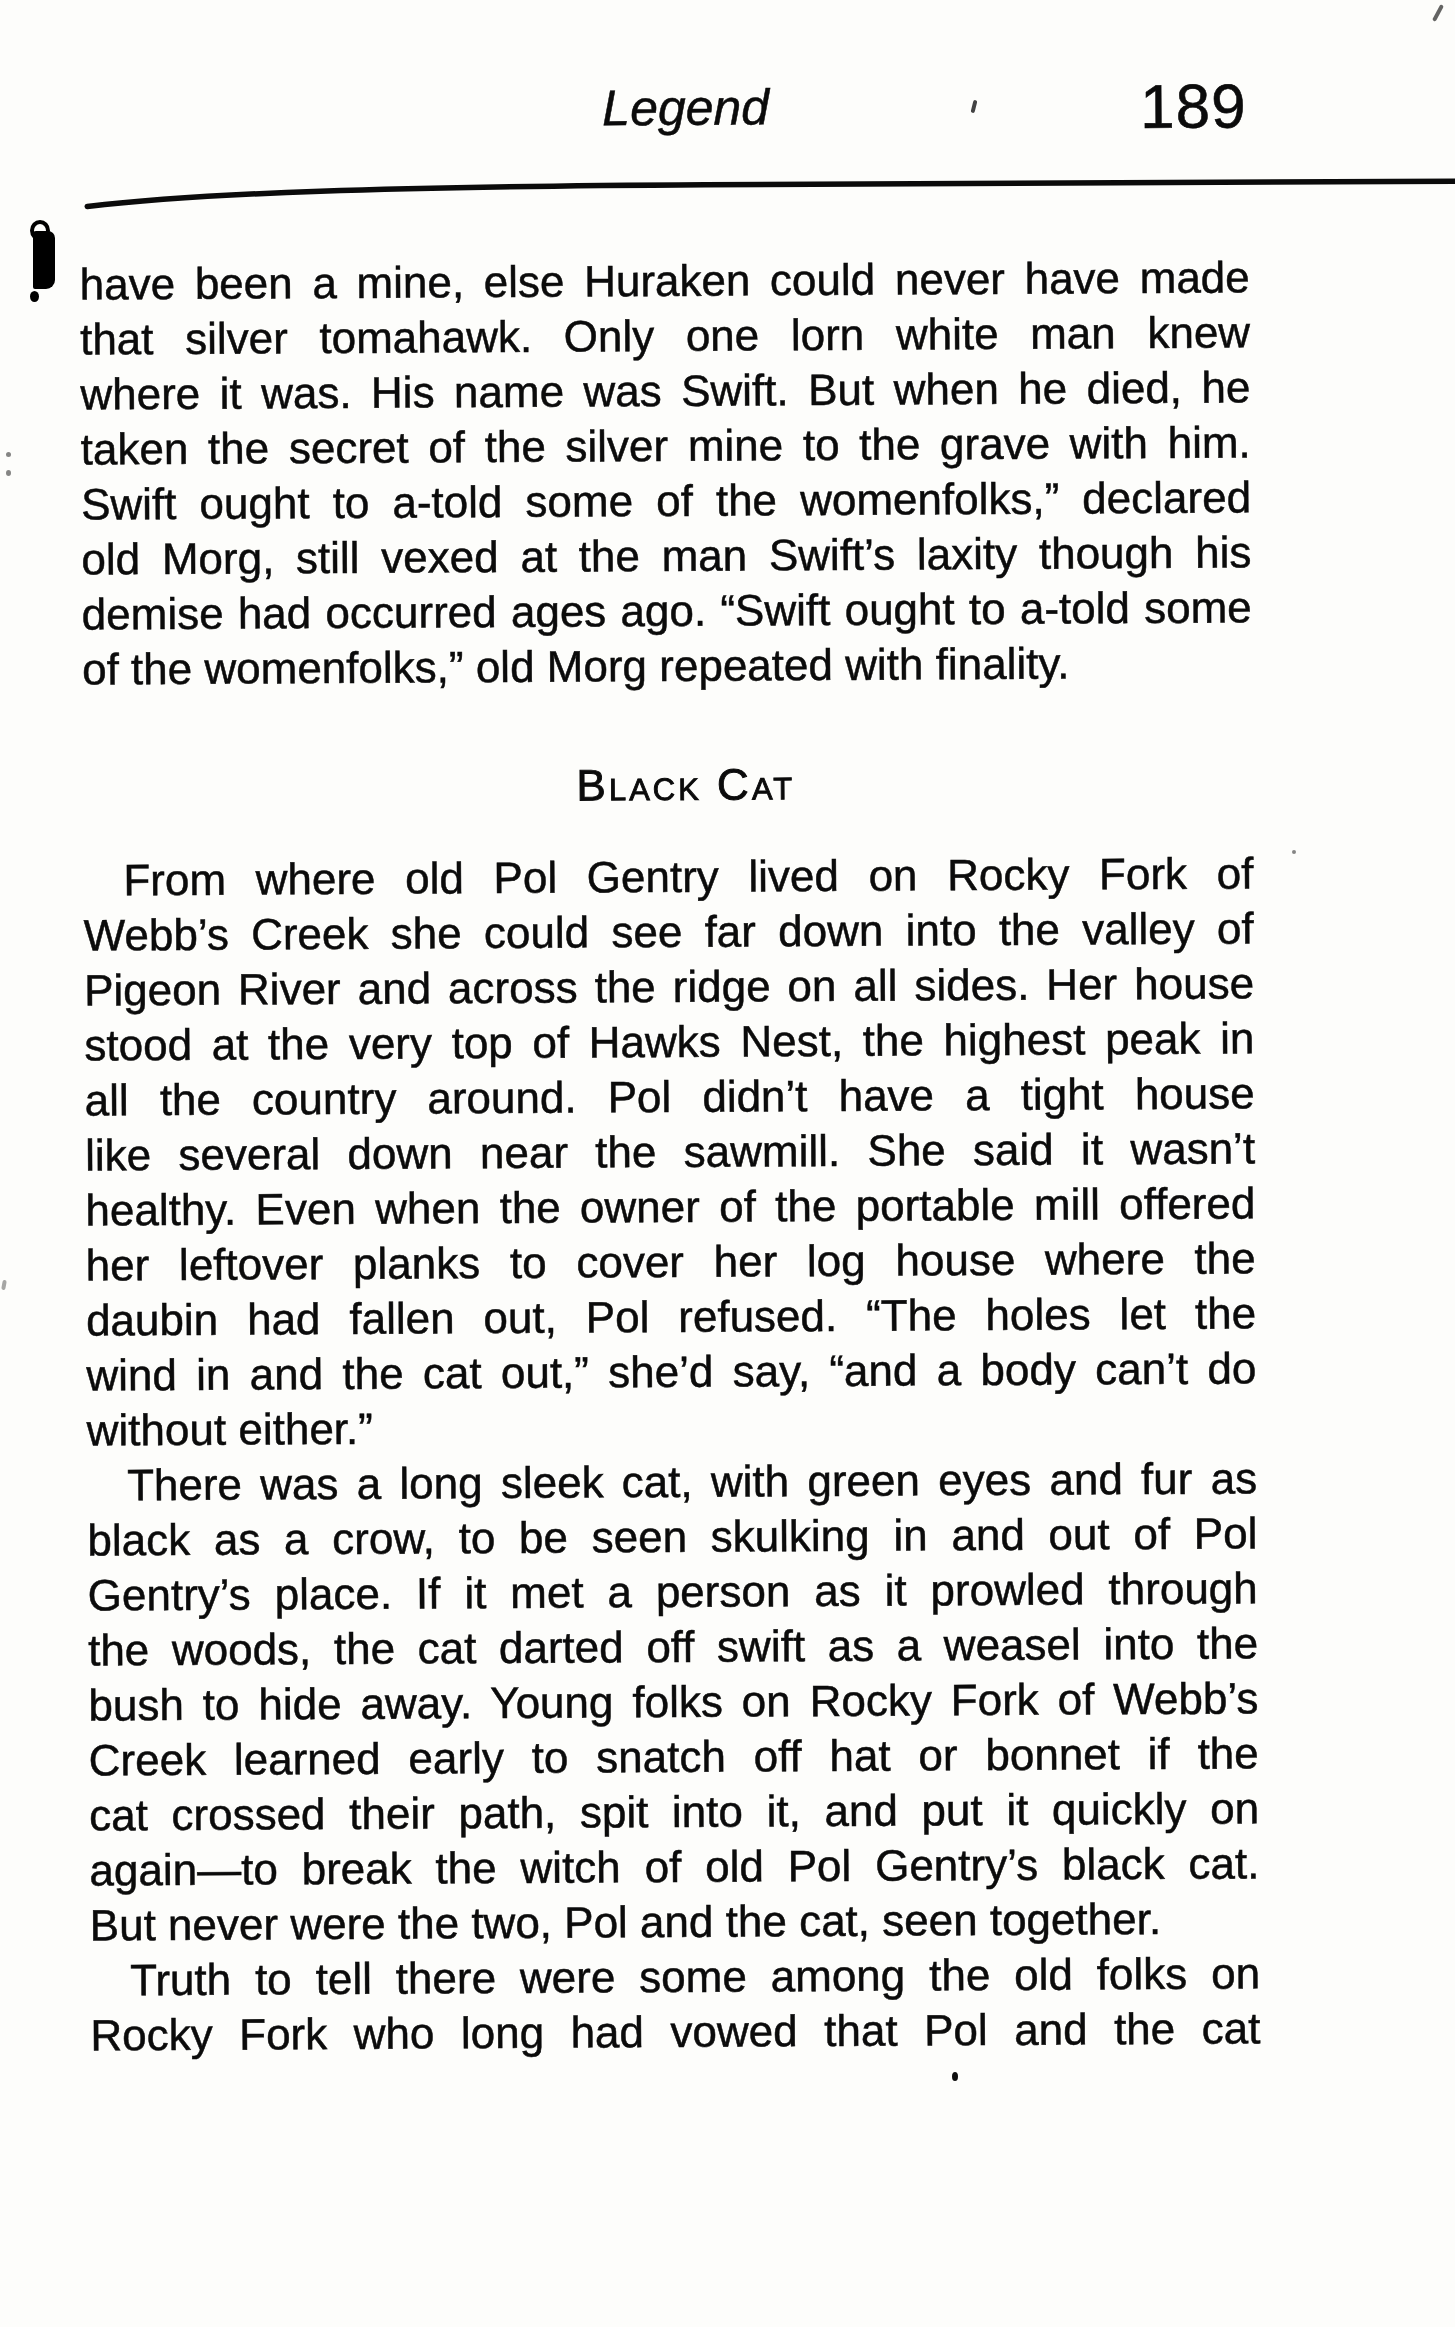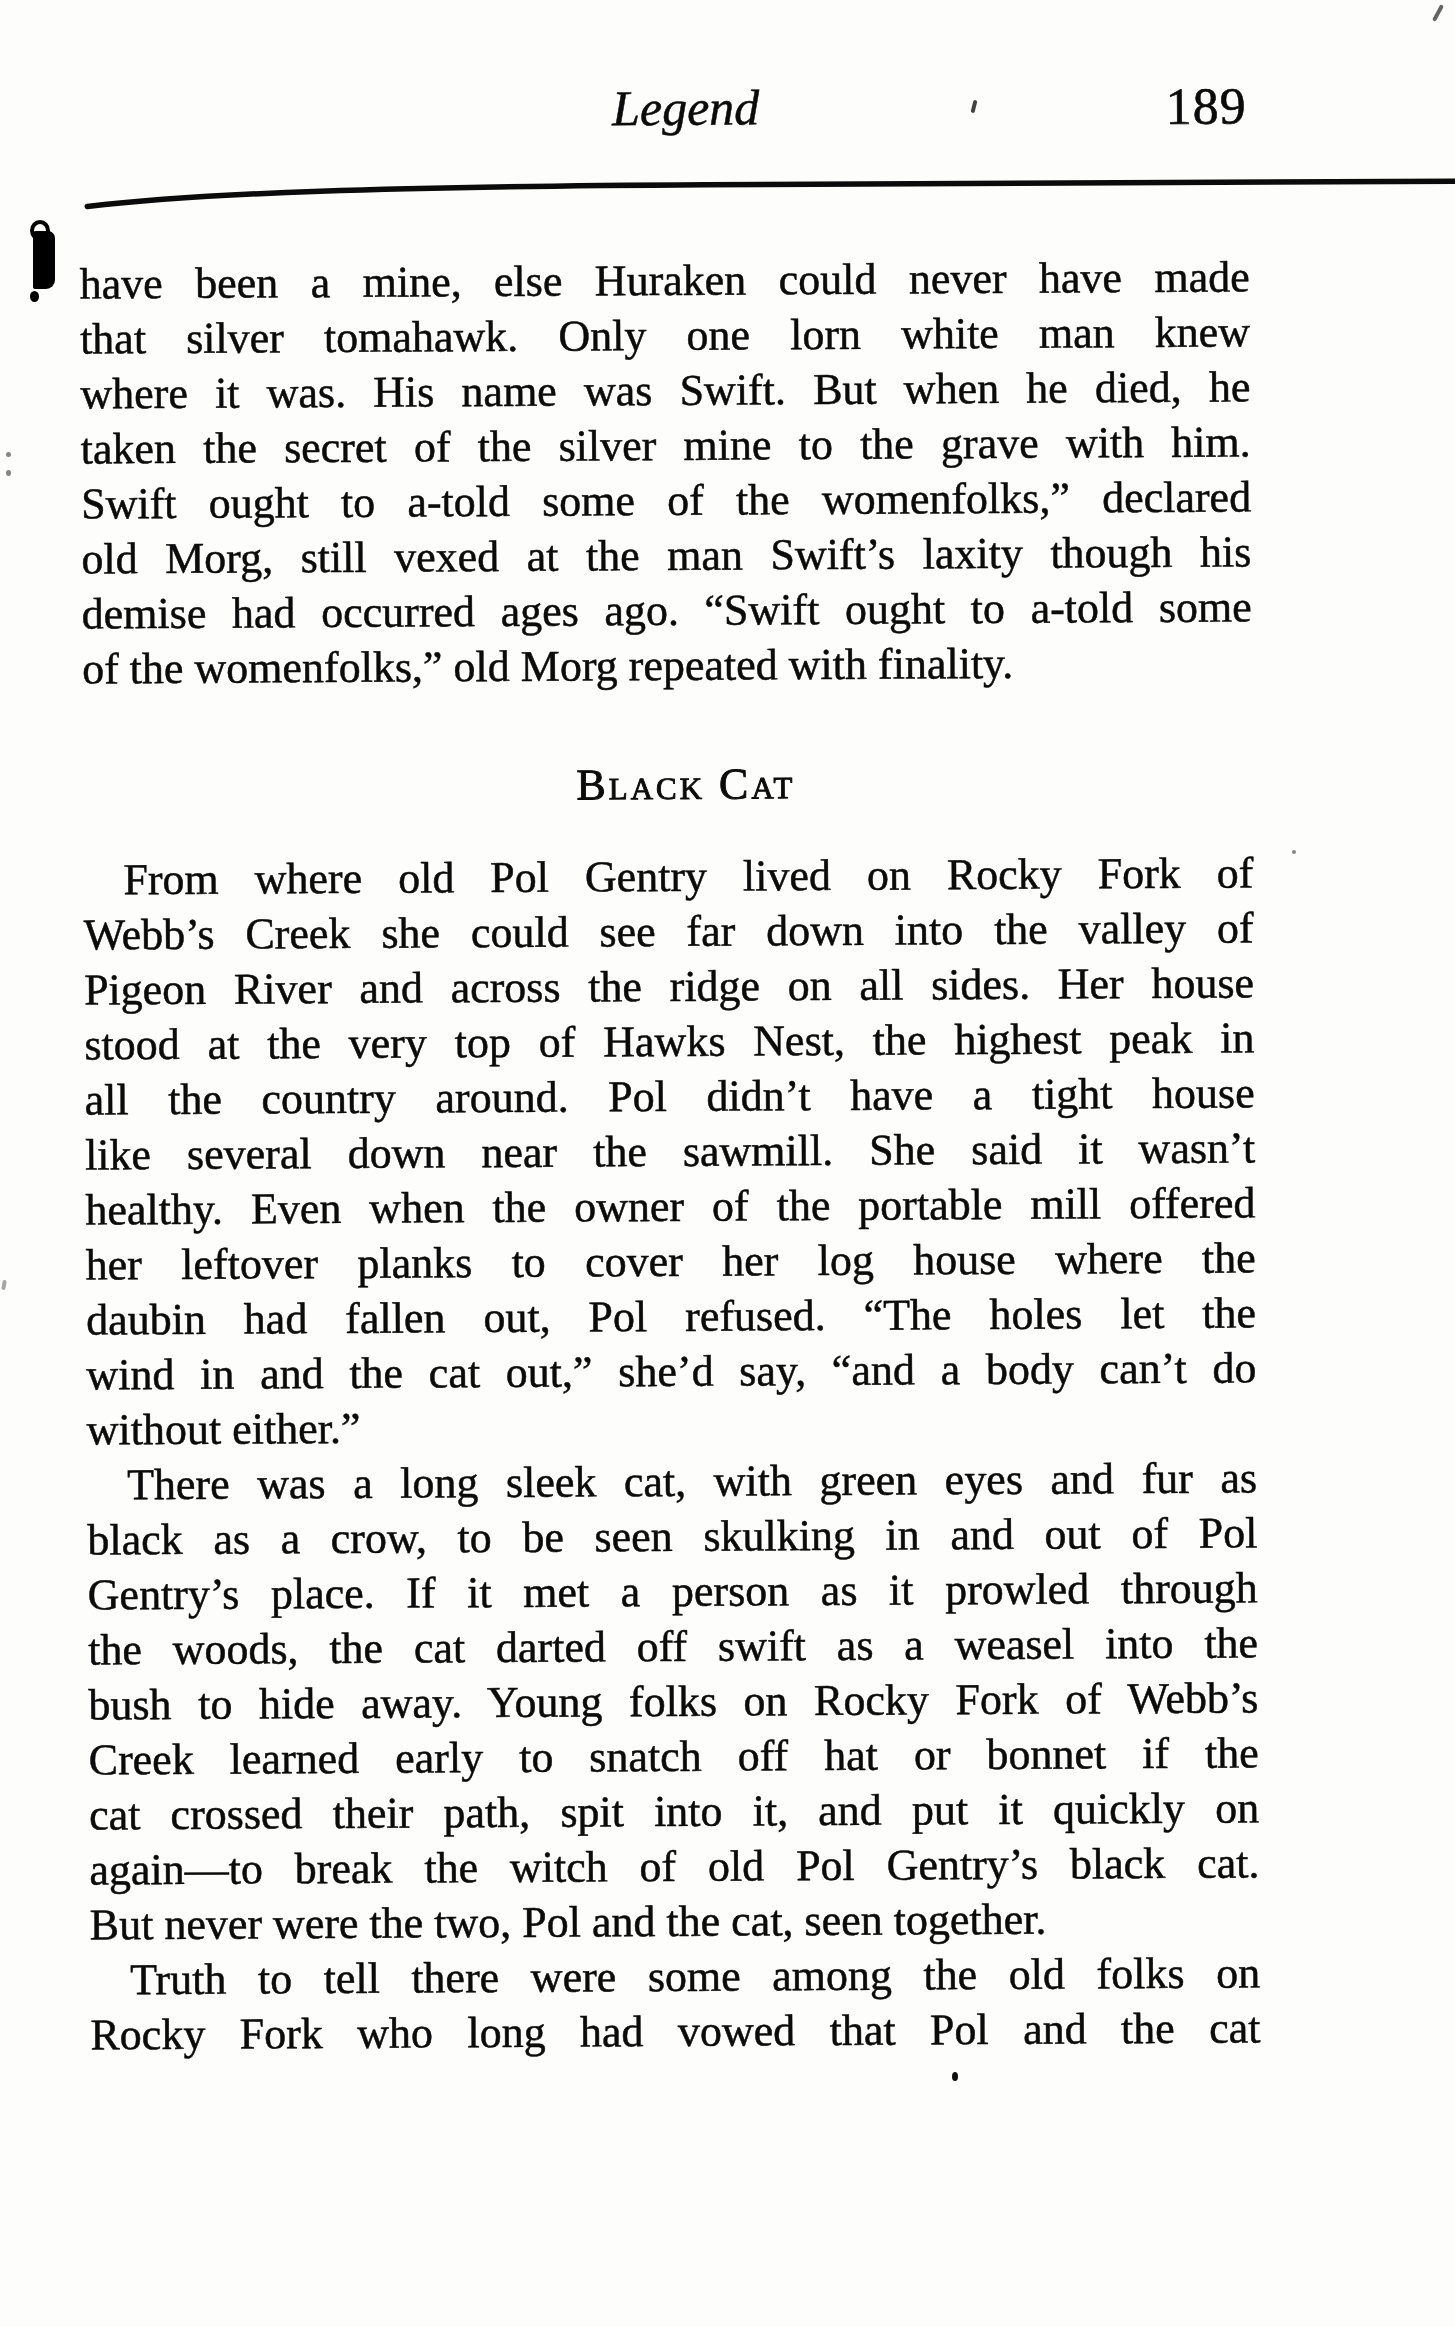--- a/index.html
+++ b/index.html
@@ -1,39 +1,39 @@
 <!DOCTYPE html>
 <html><head>
 <meta charset="utf-8">
 <style>
   html,body{margin:0;padding:0;background:#e8e8e8;}
   .page{
     position:relative;
     width:1455px;height:2327px;
     background:#fdfdfb;
     overflow:hidden;
-    font-family:Liberation Serif, serif;
+    font-family:Liberation Sans, sans-serif;
     color:#0b0b0b;
   }
   .content{
     position:absolute;left:78px;top:0;width:1170px;height:2327px;
     transform:rotate(-0.35deg);
     transform-origin:50% 0;
   }
   
   .running-header{position:absolute;top:78px;left:0;width:1170px;height:60px;}
   .header-title{
     position:absolute;left:0;right:0;top:0;height:60px;line-height:60px;
     text-align:center;font-style:italic;font-size:50px;
     transform:translateX(22px);
     -webkit-text-stroke:0.5px #0b0b0b;
   }
   .page-number{
     position:absolute;right:2px;top:4px;height:56px;line-height:56px;
-    font-size:52px;letter-spacing:1px;
+    font-size:62px;letter-spacing:1px;
     -webkit-text-stroke:0.6px #0b0b0b;
   }
   .header-rule{position:absolute;top:178px;left:6px;overflow:visible;}
   
   .body-text{position:absolute;top:253px;left:0;width:1170px;}
   .line{
     height:55px;line-height:55px;font-size:44px;
     text-align:justify;text-align-last:justify;
     -webkit-text-stroke:0.5px #0b0b0b;
     white-space:nowrap;

